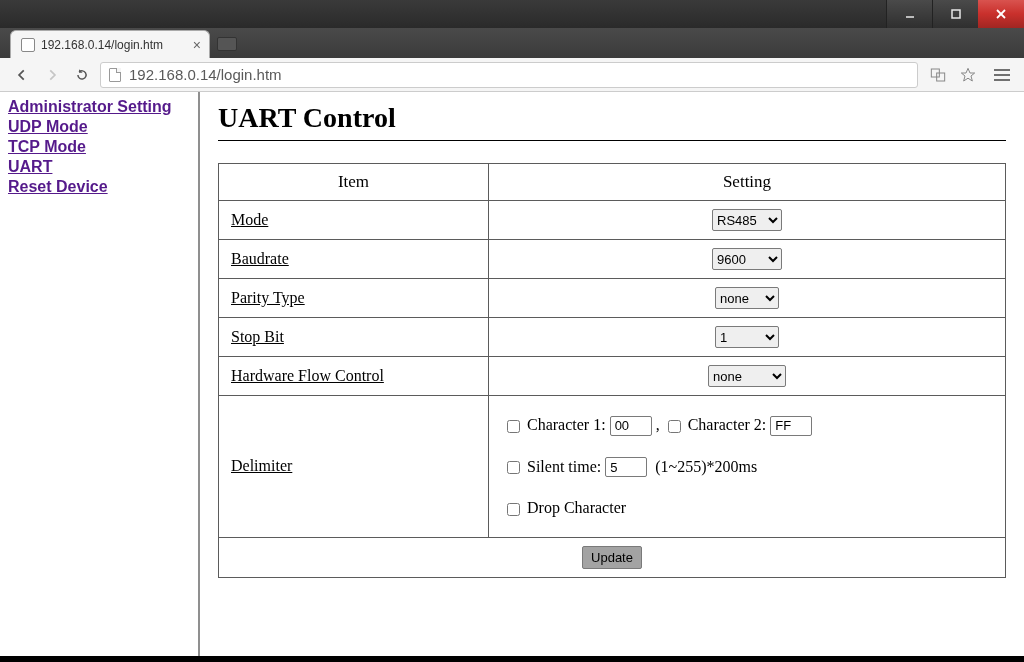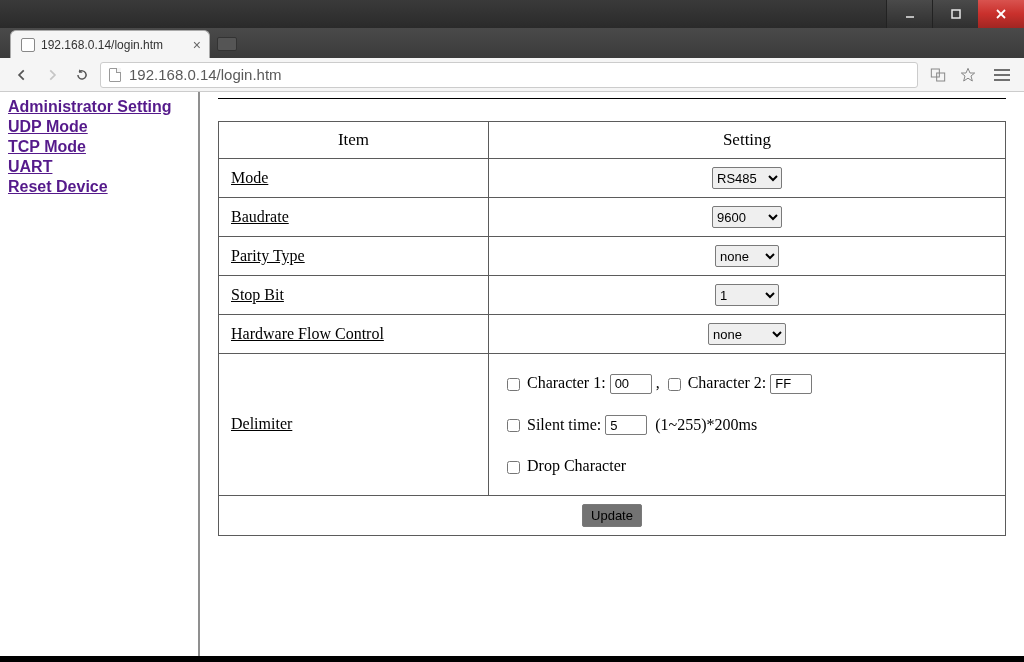--- a/index.html
+++ b/index.html
@@ -85,21 +85,21 @@
   table.cfg .delim-row td.val-left { line-height:2.6; }
   table.cfg .submit-row td { text-align:center; padding:8px; }
 
   select, input[type="text"], button.update {
     font-family: Arial, Helvetica, sans-serif; font-size:13px;
     background:#efefef; border:1px solid #7a7a7a; border-radius:2px;
   }
   select { height:22px; }
   input[type="text"] { height:20px; padding:2px 4px; background:#fff; }
   .txt-small { width:42px; text-align:left; }
-  button.update { padding:3px 8px; background:#737373; cursor:pointer; }
+  button.update { padding:3px 8px; background:#a3a3a3; cursor:pointer; }
   input[type="checkbox"] { vertical-align:middle; }
 
   
   .window::after {
     content:''; position:absolute; left:0; right:0; bottom:0; height:6px; background:#000;
   }
 </style>
 </head>
 <body>
 
@@ -179,20 +179,21 @@
 
       <nav class="sidebar">
         <a href="#">Administrator Setting</a>
         <a href="#">UDP Mode</a>
         <a href="#">TCP Mode</a>
         <a href="#">UART</a>
         <a href="#">Reset Device</a>
       </nav>
 
       <div class="main">
+        <h1>UART Control</h1>
         <hr class="sep">
 
         <table class="cfg">
           <tbody>
               <tr>
             <th>Item</th>
             <th>Setting</th>
           </tr>
 
           <tr>

